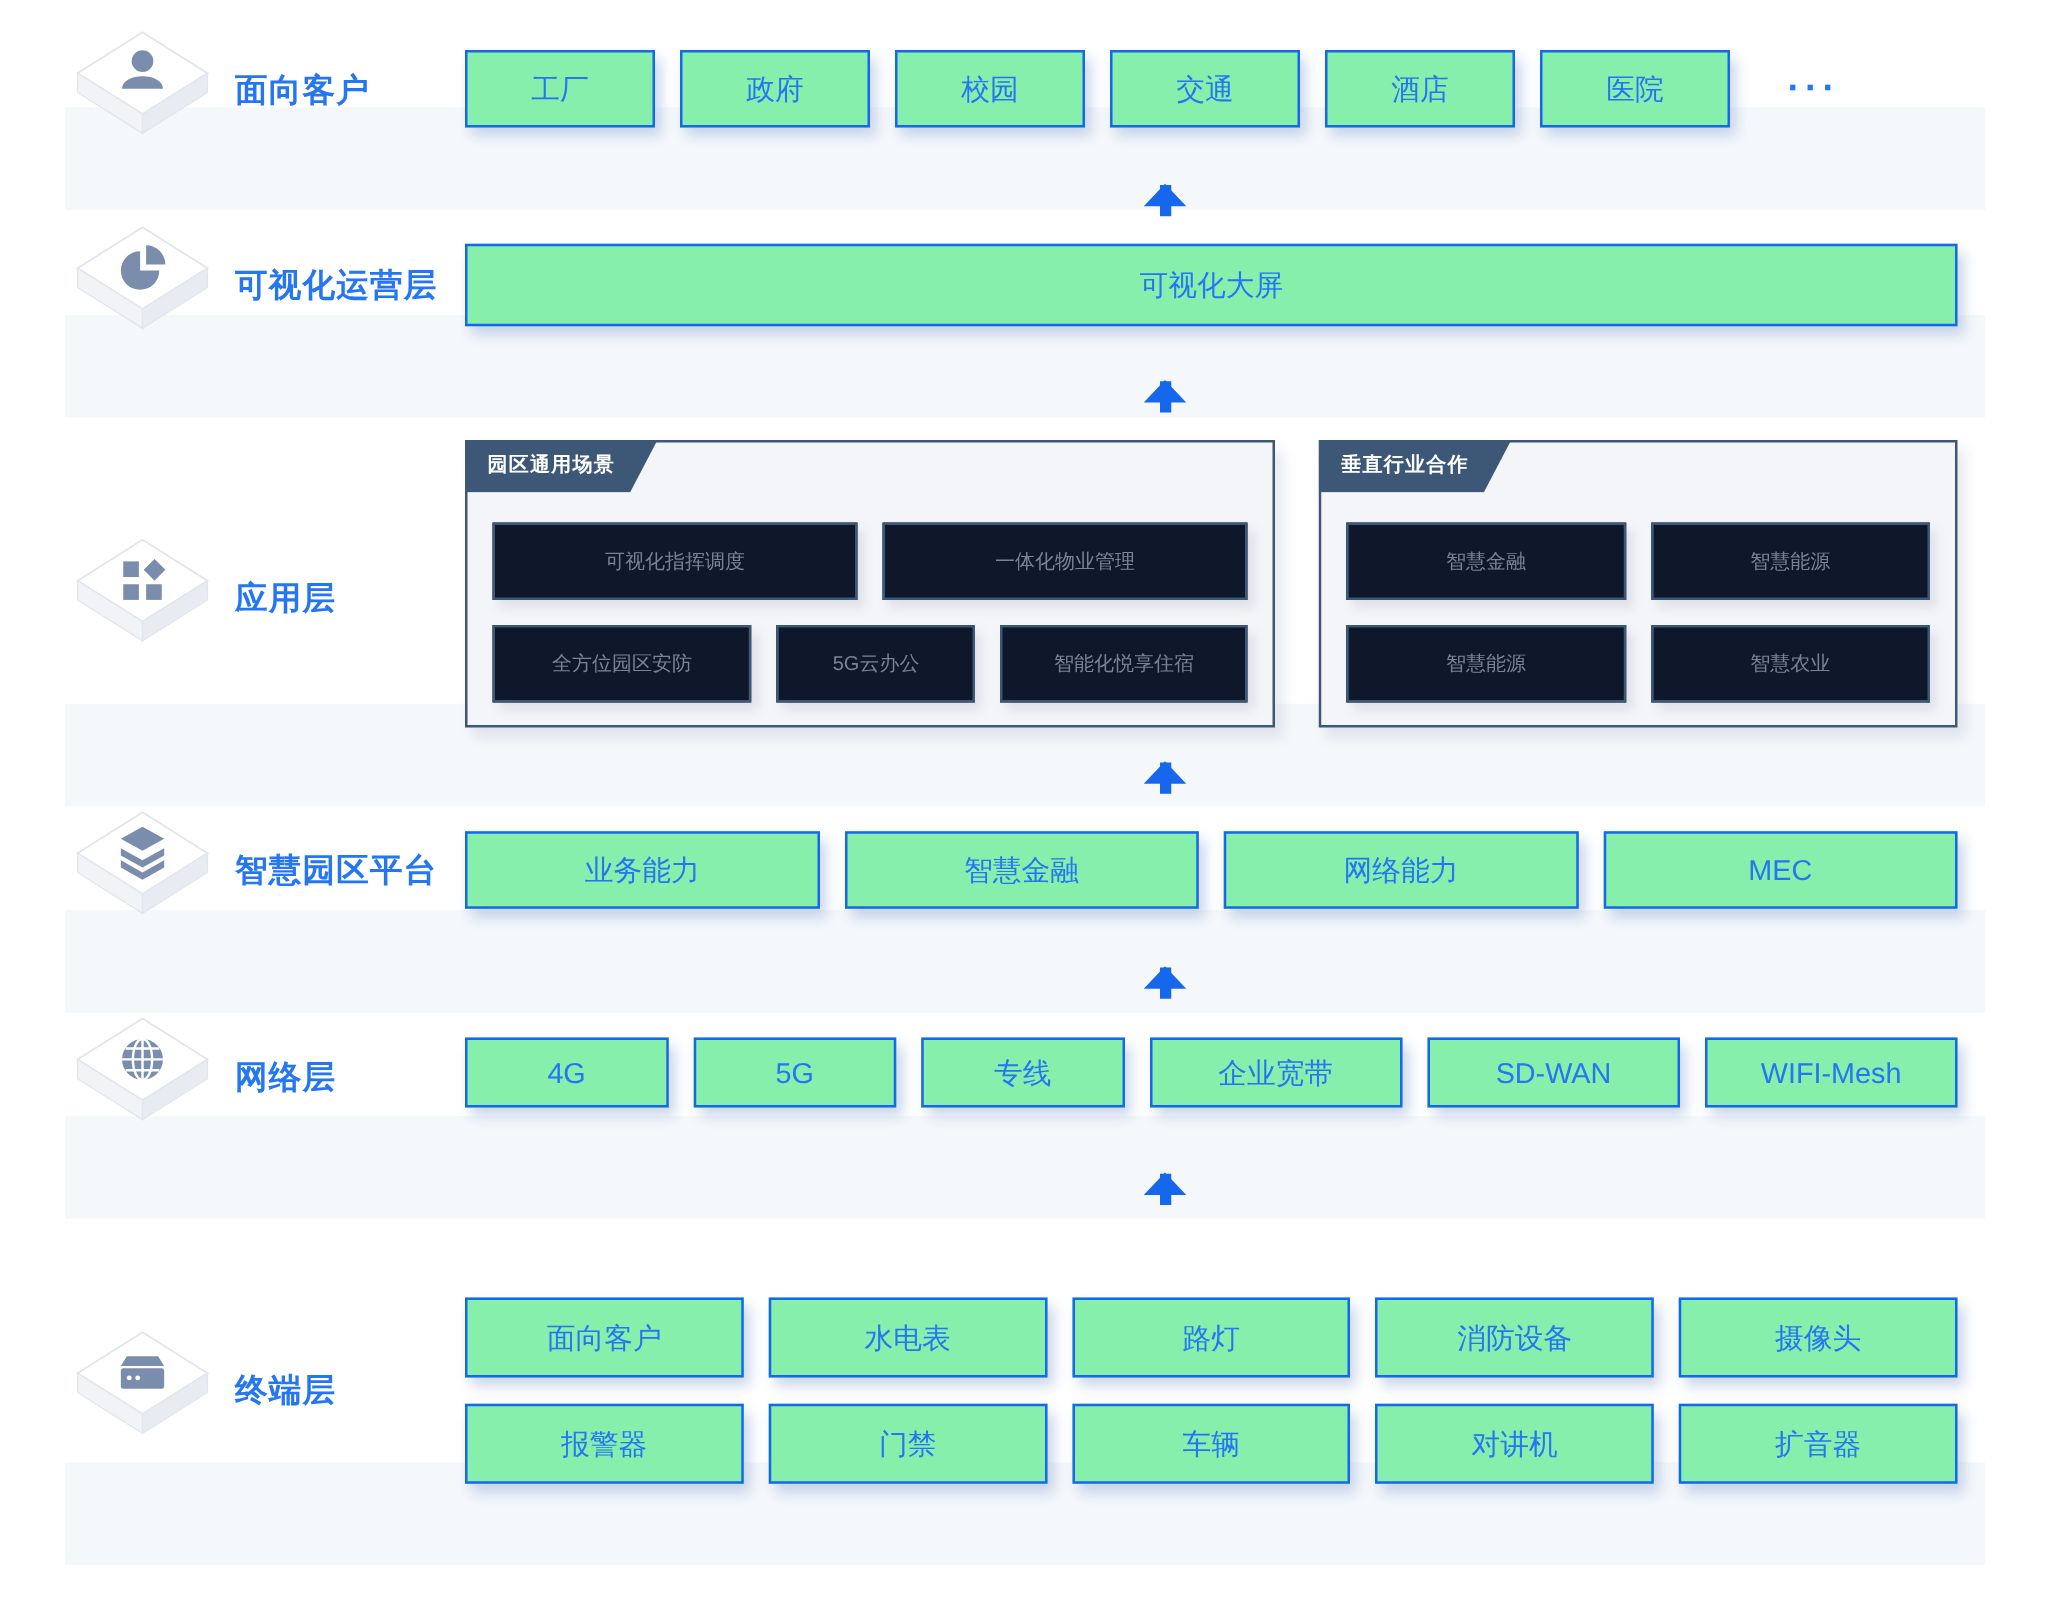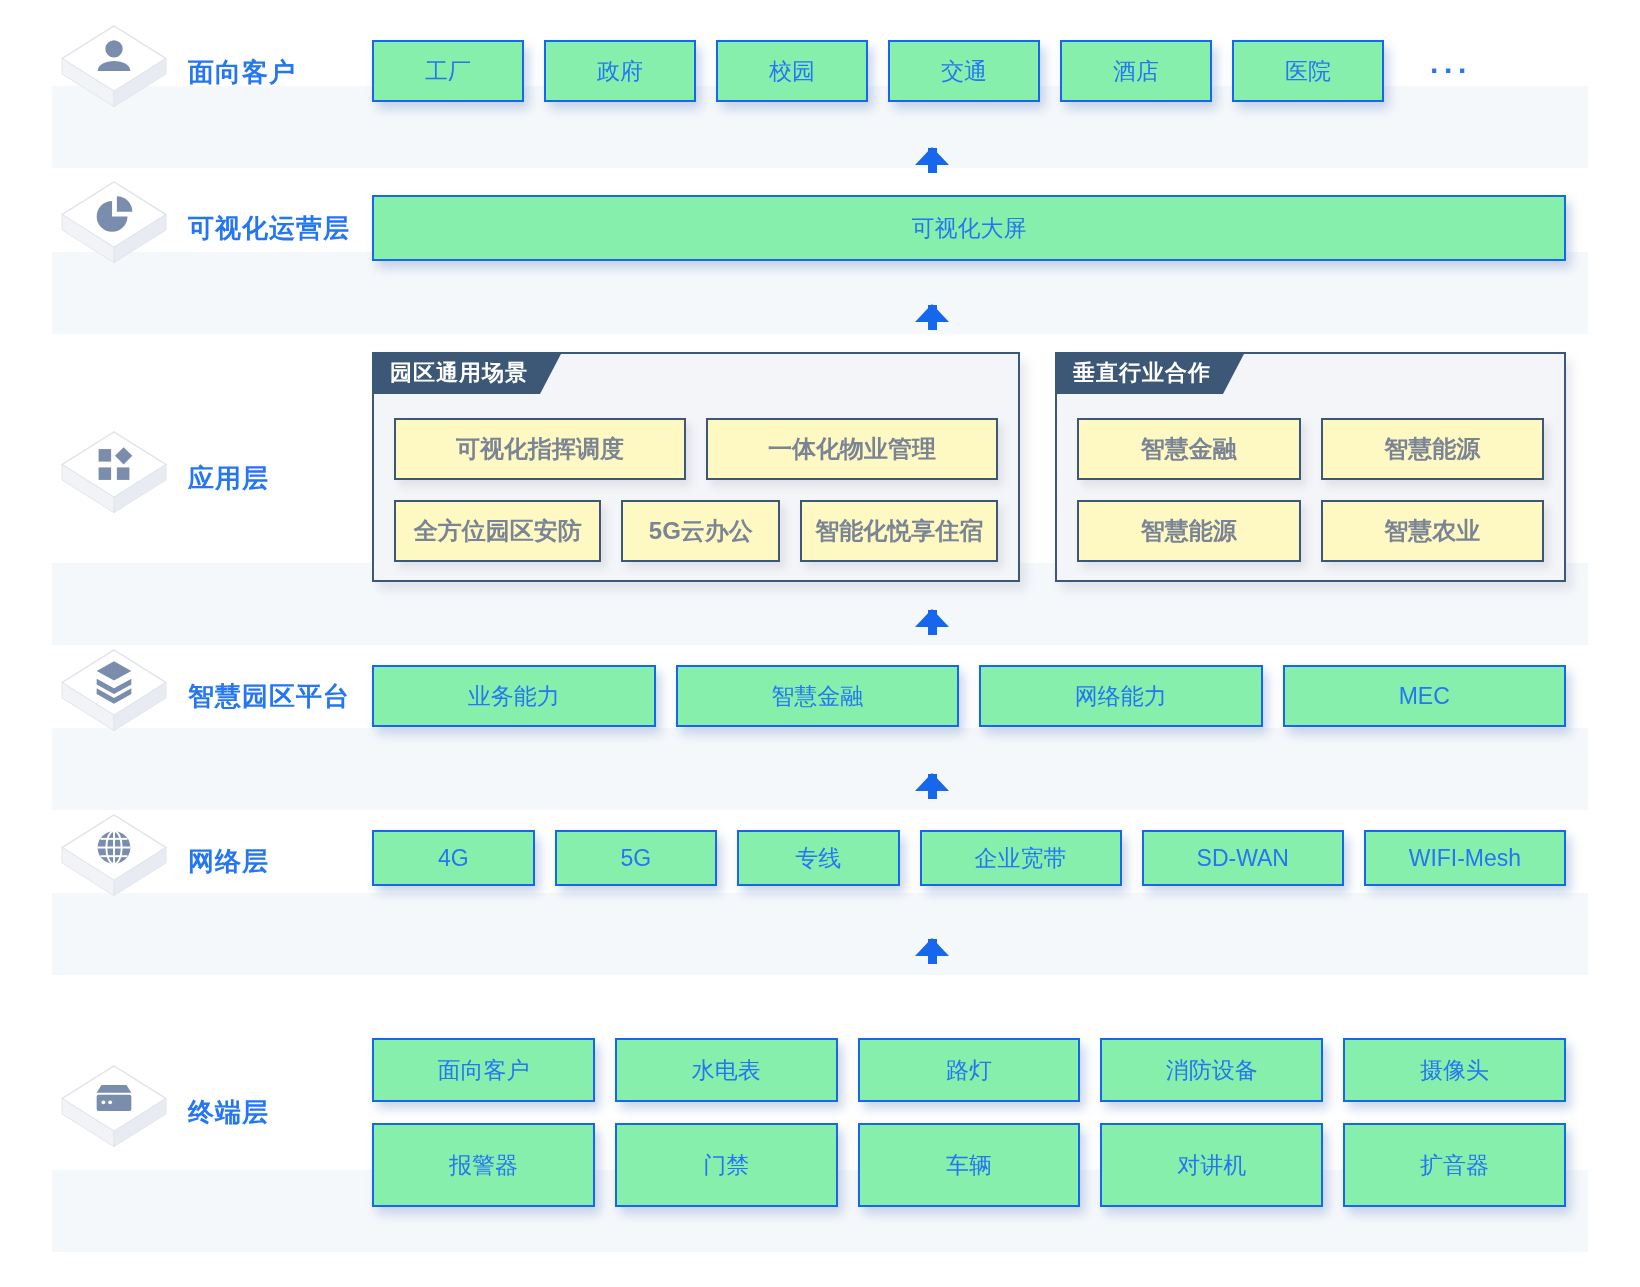--- a/index.html
+++ b/index.html
@@ -103,48 +103,47 @@
   }
   .group-header {
     position: absolute;
     left: -2px;
     top: -2px;
     height: 42px;
     line-height: 42px;
     padding: 0 34px 0 18px;
     background: #3d5777;
     color: #ffffff;
-    font-size: 22px;
+    font-size: 16px;
     font-weight: bold;
     letter-spacing: 1px;
     clip-path: polygon(0 0, 100% 0, calc(100% - 22px) 100%, 0 100%);
     white-space: nowrap;
   }
   .g-row {
     position: absolute;
     left: 20px;
     right: 20px;
     height: 62px;
     display: flex;
     gap: 20px;
   }
   .g-row.r1 { top: 64px; }
   .g-row.r2 { top: 146px; }
   .whitebox {
-    background: #fef9c3;
+    background: #0f172a;
     border: 2px solid #3d5777;
     color: #7b8494;
-    font-size: 24px;
+    font-size: 16px;
     display: flex;
     align-items: center;
     justify-content: center;
     box-shadow: 5px 6px 8px rgba(100, 115, 140, 0.15);
     white-space: nowrap;
     flex: 1 1 0;
-    font-weight: bold;
   }
 </style>
 </head>
 <body>
 
 <div class="canvas">
 
   <div class="stripe" style="top:86px"></div>
   <div class="stripe" style="top:252px"></div>
   <div class="stripe" style="top:563px"></div>
@@ -290,21 +289,21 @@
     <div class="bluebox" style="flex:20 1 0">WIFI-Mesh</div>
   </div>
 
   <div class="row" style="top:1038px;height:64px">
     <div class="bluebox" style="flex:1 1 0">面向客户</div>
     <div class="bluebox" style="flex:1 1 0">水电表</div>
     <div class="bluebox" style="flex:1 1 0">路灯</div>
     <div class="bluebox" style="flex:1 1 0">消防设备</div>
     <div class="bluebox" style="flex:1 1 0">摄像头</div>
   </div>
-  <div class="row" style="top:1123px;height:84px">
+  <div class="row" style="top:1123px;height:64px">
     <div class="bluebox" style="flex:1 1 0">报警器</div>
     <div class="bluebox" style="flex:1 1 0">门禁</div>
     <div class="bluebox" style="flex:1 1 0">车辆</div>
     <div class="bluebox" style="flex:1 1 0">对讲机</div>
     <div class="bluebox" style="flex:1 1 0">扩音器</div>
   </div>
 
 </div>
 
 </body></html>

